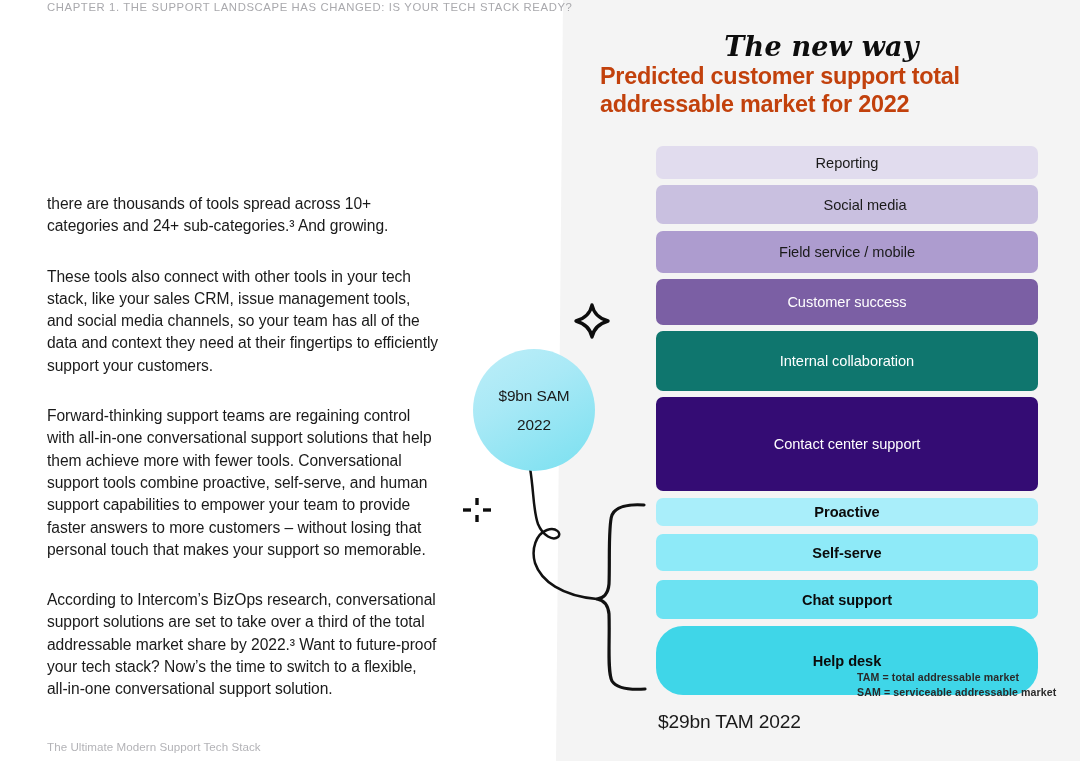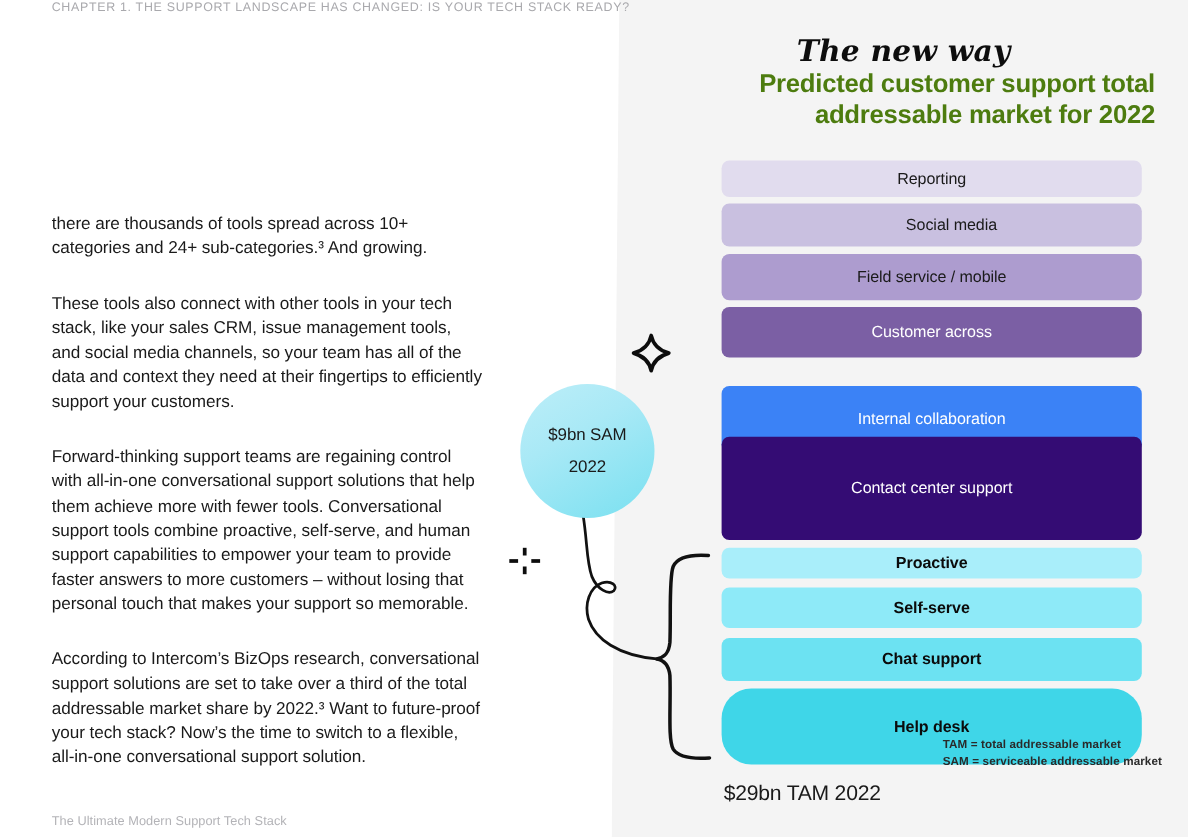--- a/index.html
+++ b/index.html
@@ -70,25 +70,25 @@
     font-style: italic;
     font-weight: 700;
     font-size: 27px;
     color: #0d0d0d;
     letter-spacing: 0.2px;
     z-index: 5;
   }
   .panel-title {
     position: absolute;
     left: 600px; top: 62px; width: 450px;
-    text-align: right;
+    text-align: left;
     font-size: 23.4px;
     font-weight: 700;
     line-height: 28.4px;
-    color: #4d7c0f;
+    color: #c2410c;
     letter-spacing: -0.25px;
     z-index: 5;
   }
 
   
   .bars { position: absolute; left: 0; top: 0; z-index: 4; }
   .bar {
     position: absolute;
     left: 656px;
     width: 382px;
@@ -176,23 +176,23 @@
       <div class="bar dark-text" style="top: 146px; height: 33px; background: rgb(225, 220, 238);">
         <span>Reporting</span>
       </div>
       <div class="bar dark-text" style="top: 185px; height: 39px; background: rgb(201, 192, 224); padding-left: 36px;">
         <span>Social media</span>
       </div>
       <div class="bar dark-text" style="top: 231px; height: 42px; background: rgb(173, 156, 207); align-items: center;">
         <span>Field service / mobile</span>
       </div>
       <div class="bar light-text" style="top: 279px; height: 46px; background: rgb(123, 95, 164);">
-        <span>Customer across</span>
-      </div>
-      <div class="bar light-text" style="top: 331px; height: 60px; background: #3b82f6; margin-top: 20px;">
+        <span>Customer success</span>
+      </div>
+      <div class="bar light-text" style="top: 331px; height: 60px; background: #0f766e;">
         <span>Internal collaboration</span>
       </div>
       <div class="bar light-text" style="top: 397px; height: 94px; background: rgb(52, 12, 116);">
         <span>Contact center support</span>
       </div>
       <div class="bar cyan" style="top: 498px; height: 28px; background: rgb(169, 238, 250);">
         <span>Proactive</span>
       </div>
       <div class="bar cyan" style="top: 534px; height: 37px; background: rgb(142, 234, 248);">
         <span>Self-serve</span>

